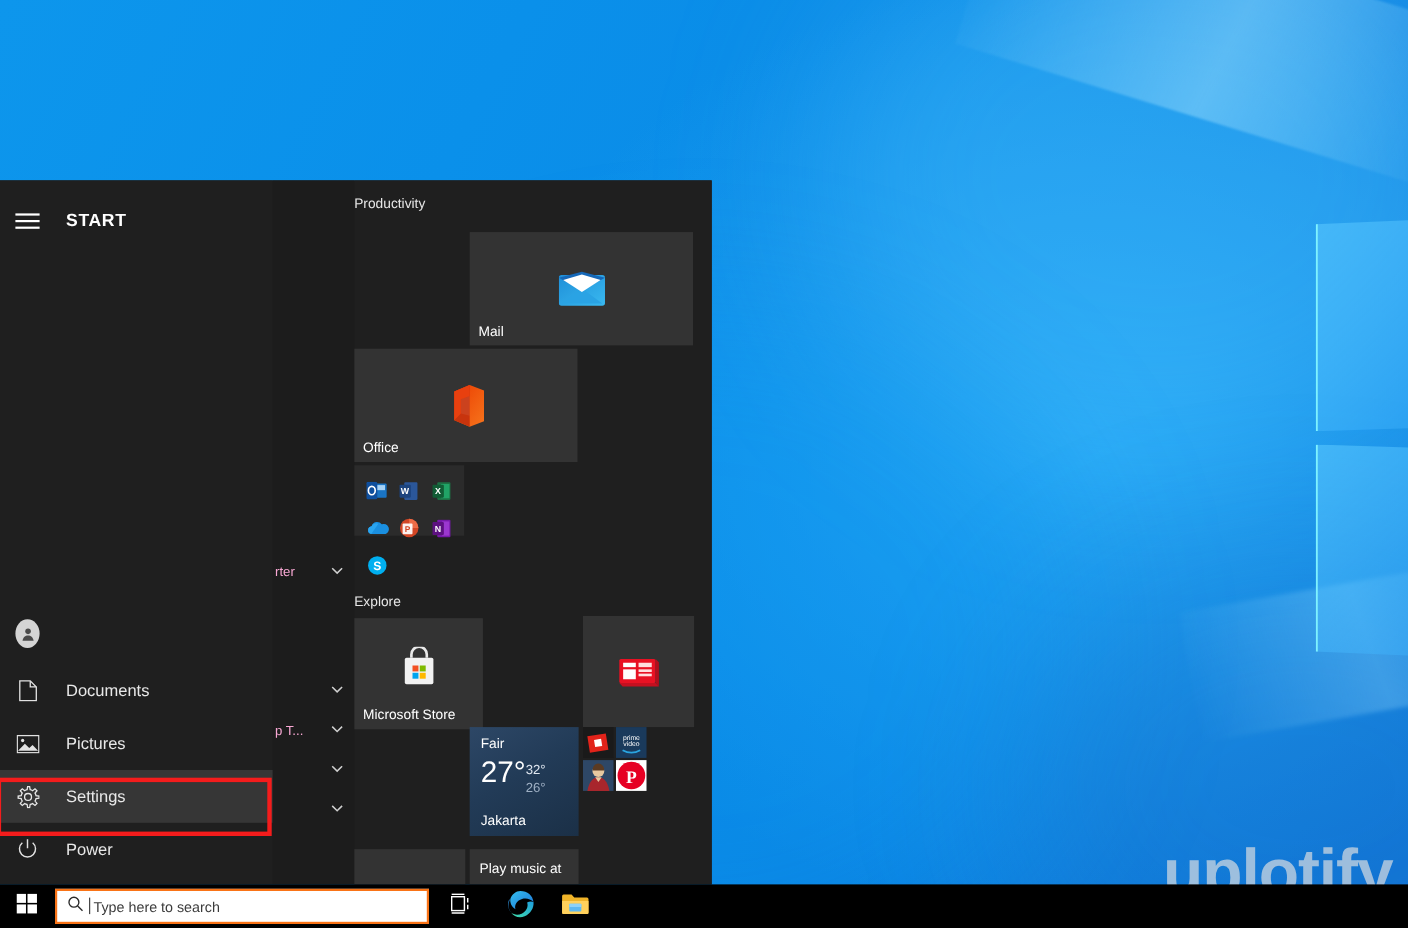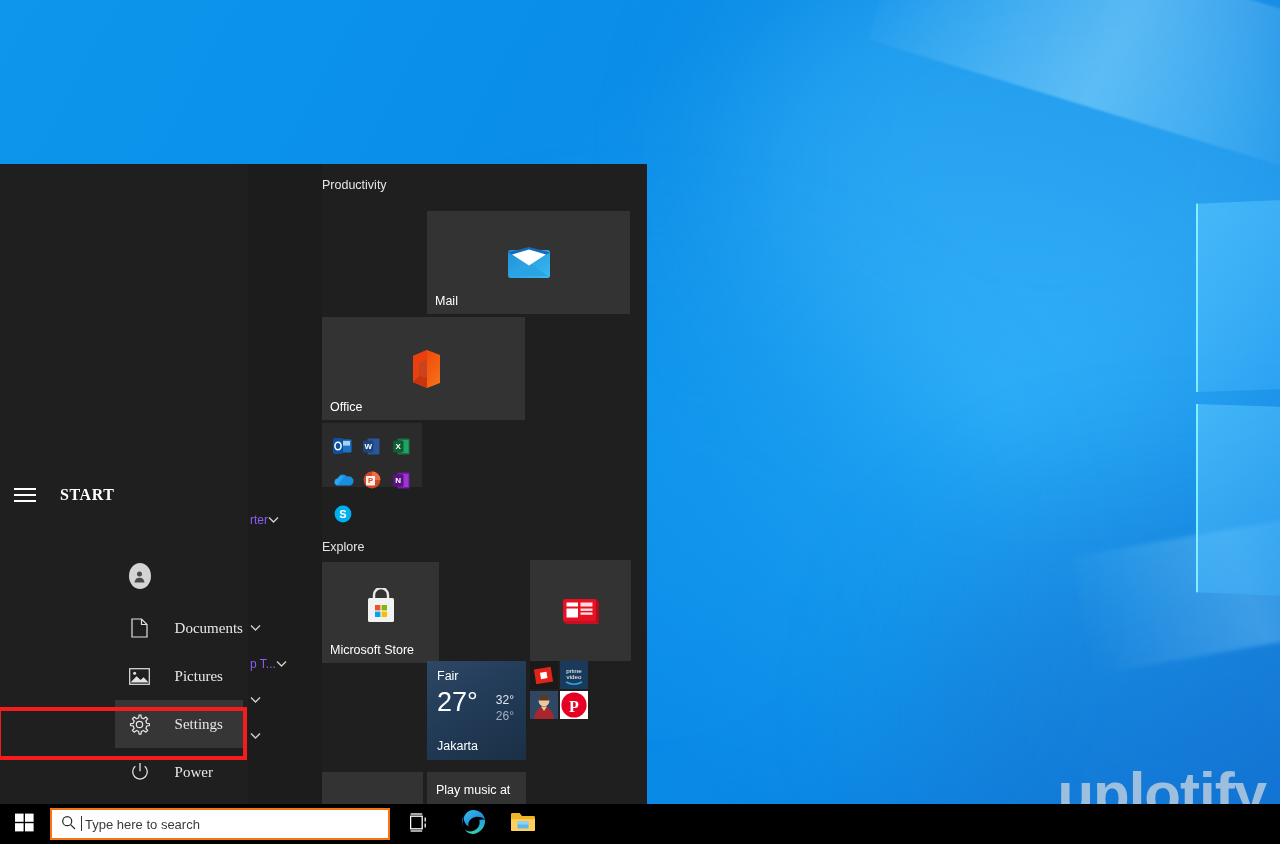--- a/index.html
+++ b/index.html
@@ -64,21 +64,21 @@
 
   
   #start-menu {
     position:absolute; left:0; top:164px; width:647px; height:640px;
     background:#1f1f1f; display:flex;
   }
 
   
   #rail {
     width:248px; background:#1f1f1f; position:relative;
-    display:flex; flex-direction:row;font-family:Liberation Serif, serif;
+    display:flex; flex-direction:column;
   }
   .rail-head { display:flex; align-items:center; gap:24px; padding:22px 0 0 14px; }
   .hamburger { width:22px; cursor:pointer; padding:4px 0; }
   .hamburger i { display:block; height:2px; background:#fff; margin:4px 0; }
   .rail-title { color:#fff; font-size:16px; font-weight:bold; letter-spacing:.6px; }
 
   .rail-bottom { margin-top:auto; padding-bottom:8px; }
   .rail-item {
     display:flex; align-items:center; gap:24px;
     height:48px; padding-left:14px; cursor:pointer; position:relative;
@@ -98,22 +98,22 @@
     border:4px solid #f41c1c; pointer-events:none; z-index:40;
   }
 
   
   #applist {
     position:absolute; left:248px; top:164px; width:74px; height:640px;
     background:#1c1c1c; overflow:hidden; z-index:1;
   }
   .app-row {
     position:absolute; left:0; width:74px; height:40px;
-    display:flex; align-items:center; 
-    padding:0 10px 0 2px; color:#8b5cf6; font-size:12px; white-space:nowrap;
+    display:flex; align-items:center; justify-content:space-between;
+    padding:0 10px 0 2px; color:#f9a8d4; font-size:12px; white-space:nowrap;
     cursor:pointer;
   }
   .chev { font-size:11px; color:#c9c9c9; }
 
   
   #tiles {
     position:absolute; left:322px; top:164px; width:325px; height:640px;
     background:#1f1f1f; padding:14px 0 0 0; z-index:2; overflow:hidden;
   }
   .group-title {
@@ -138,21 +138,21 @@
   }
   .officegrid .oi { display:flex; align-items:center; justify-content:center; height:34px; }
 
   
   .weather {
     position:absolute; cursor:pointer; color:#fff;
     background:linear-gradient(150deg,#2d4766 0%, #223b57 45%, #1b3047 100%);
     padding:8px 10px; overflow:hidden;
   }
   .weather .cond { font-size:12.5px; }
-  .weather .row { display:flex; align-items:flex-start; gap:18px; margin-top:6px; }
+  .weather .row { display:flex; align-items:flex-start; margin-top:6px; }
   .weather .temp { font-size:27px; font-weight:300; line-height:1; }
   .weather .hilo { font-size:12px; line-height:1.35; color:#dfe6ef; padding-top:3px; }
   .weather .hilo .lo { color:#9fb0c4; }
   .weather .city { position:absolute; left:10px; bottom:7px; font-size:12.5px; }
 
   
   .minitile { position:absolute; cursor:pointer; overflow:hidden; }
 
   .music-tile {
     position:absolute; background:#333; cursor:pointer;

